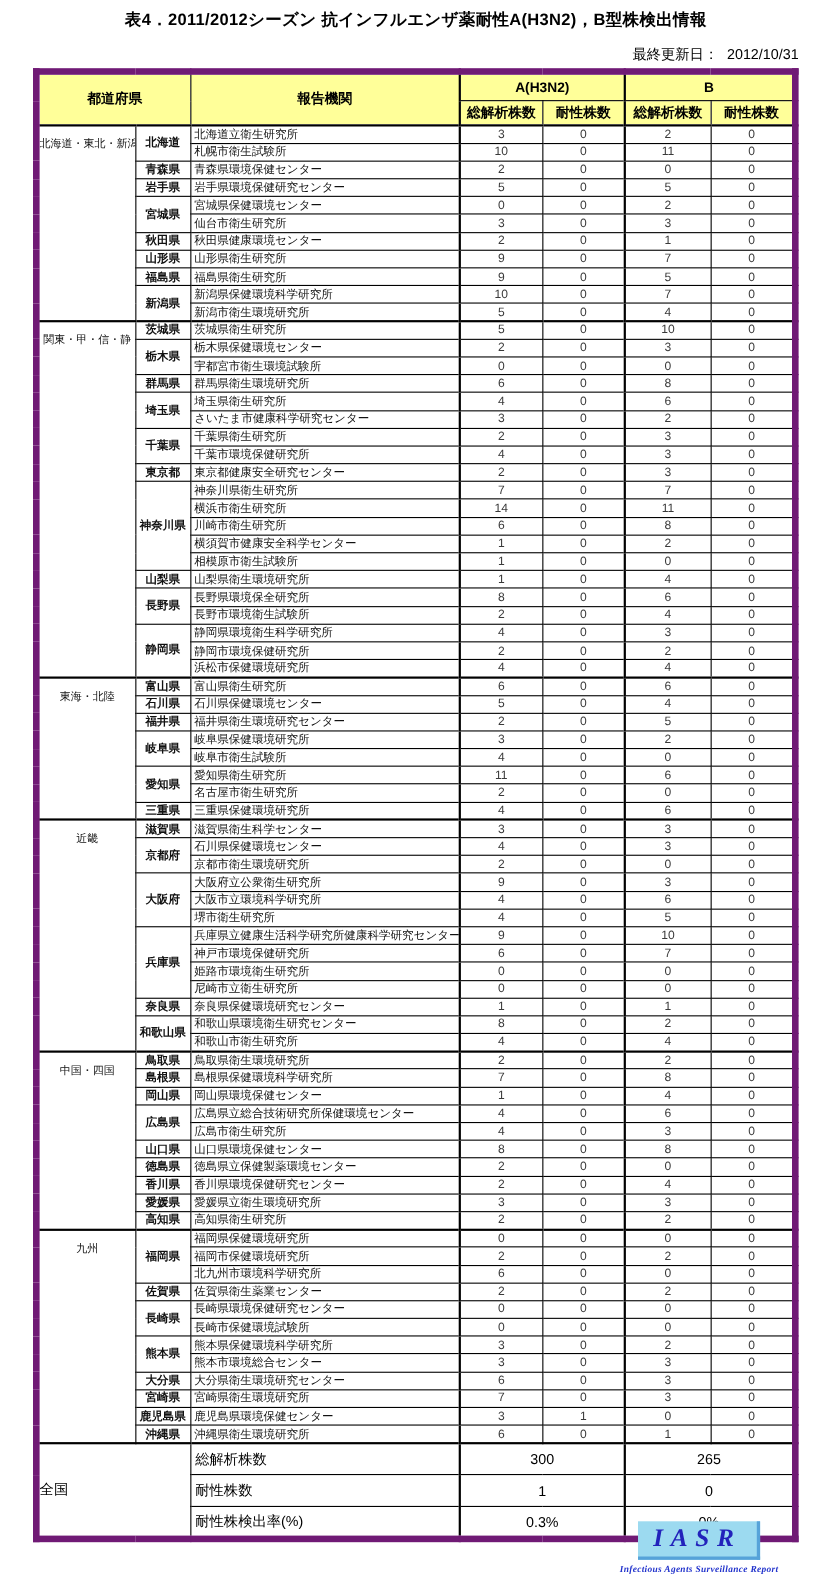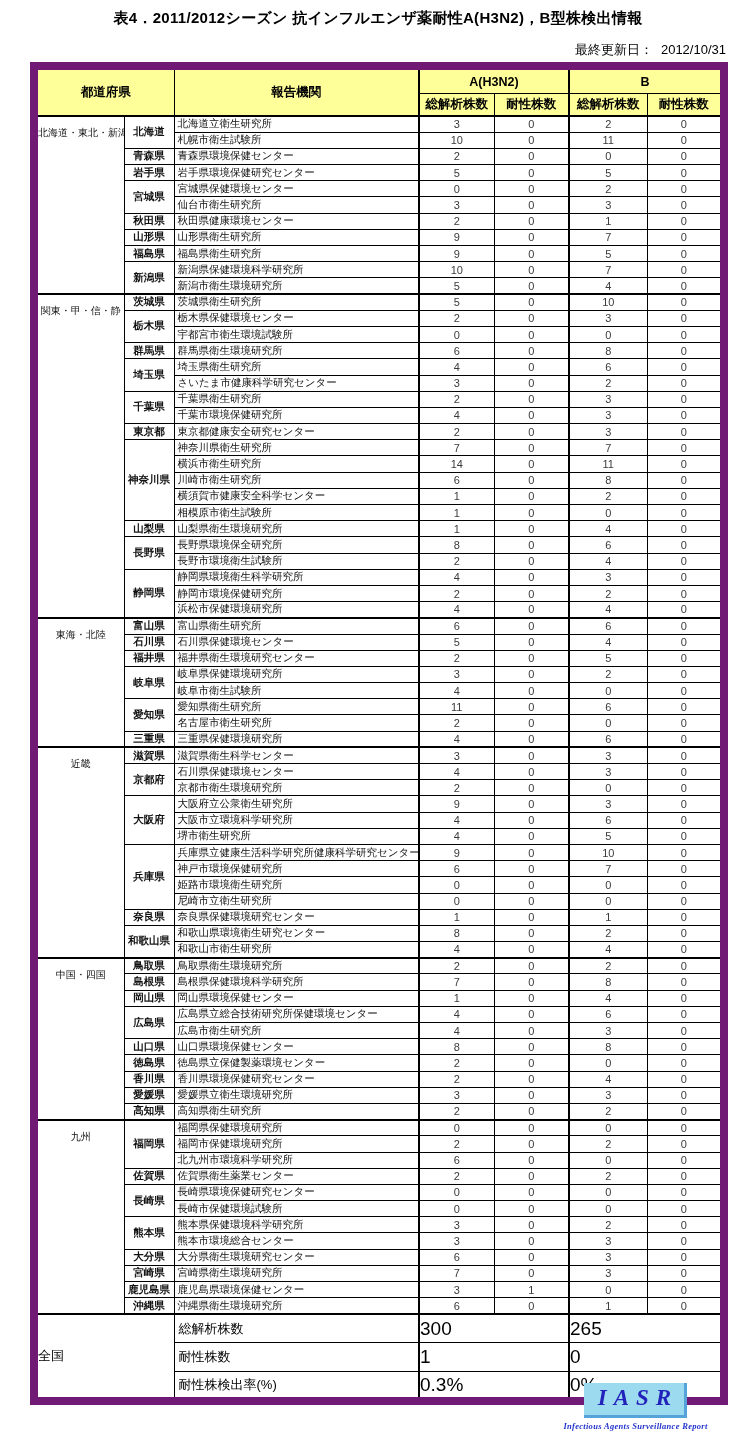--- a/index.html
+++ b/index.html
@@ -13,21 +13,21 @@
     text-align:center; font-size:15px; font-weight:bold; letter-spacing:.3px;
   }
   .updated {
     position:absolute; top:41px; right:22px; font-size:13px;
   }
   .updated .gap { display:inline-block; width:8px; }
 
   table.tbl {
     position:absolute; top:62px; left:30px; width:690px;
     table-layout:fixed; border-collapse:collapse; background:#fff;
-    border:8px solid #701a75;
+    border:6px solid #701a75;
   }
   .tbl th, .tbl td {
     border:1px solid #000; overflow:hidden; white-space:nowrap; padding:0;
   }
   thead th { background:#ffff99; font-weight:bold; font-size:12.5px; text-align:center; }
   thead tr.h1 th { height:23px; }
   thead tr.h2 th { height:21px; }
 
   tbody tr { height:16.2px; }
   td.region-cell { vertical-align:top; text-align:center; font-size:10px; padding-top:9px; color:#111; }
@@ -36,25 +36,25 @@
   td.num-cell    { text-align:center; font-size:11px; color:#3a3a3a; }
 
   tr.section-start td { border-top:2px solid #000; }
   .a-start { border-left:2px solid #000 !important; }
   .b-start { border-left:2px solid #000 !important; }
 
   tfoot tr { height:29px; }
   tfoot tr.section-start td { border-top:2px solid #000; }
   td.national-cell { text-align:left; font-size:13px; }
   td.footer-label  { text-align:left; font-size:13px; padding-left:4px; }
-  td.footer-value  { font-size:19px; }
+  td.footer-value  { text-align:center; font-size:13px; }
 
   .logo-wrap { position:absolute; top:1383px; right:10px; width:205px; text-align:center; }
   .logo-box {
-    display:inline-block; background:#9cdaf0; padding:2px 6px 4px 14px;
+    display:inline-block; background:#9cdaf0; padding:2px 14px 4px 14px;
     border-right:3px solid #56a3d9; border-bottom:3px solid #56a3d9; cursor:pointer;
   }
   .logo-text {
     font-family:"Liberation Serif","DejaVu Serif",serif; font-style:italic; font-weight:bold;
     font-size:23px; color:#2222bb; letter-spacing:7px;
   }
   .logo-caption {
     margin-top:3px; font-family:"Liberation Serif","DejaVu Serif",serif; font-style:italic;
     font-weight:bold; font-size:8.5px; color:#2233cc; letter-spacing:.3px;
   }

